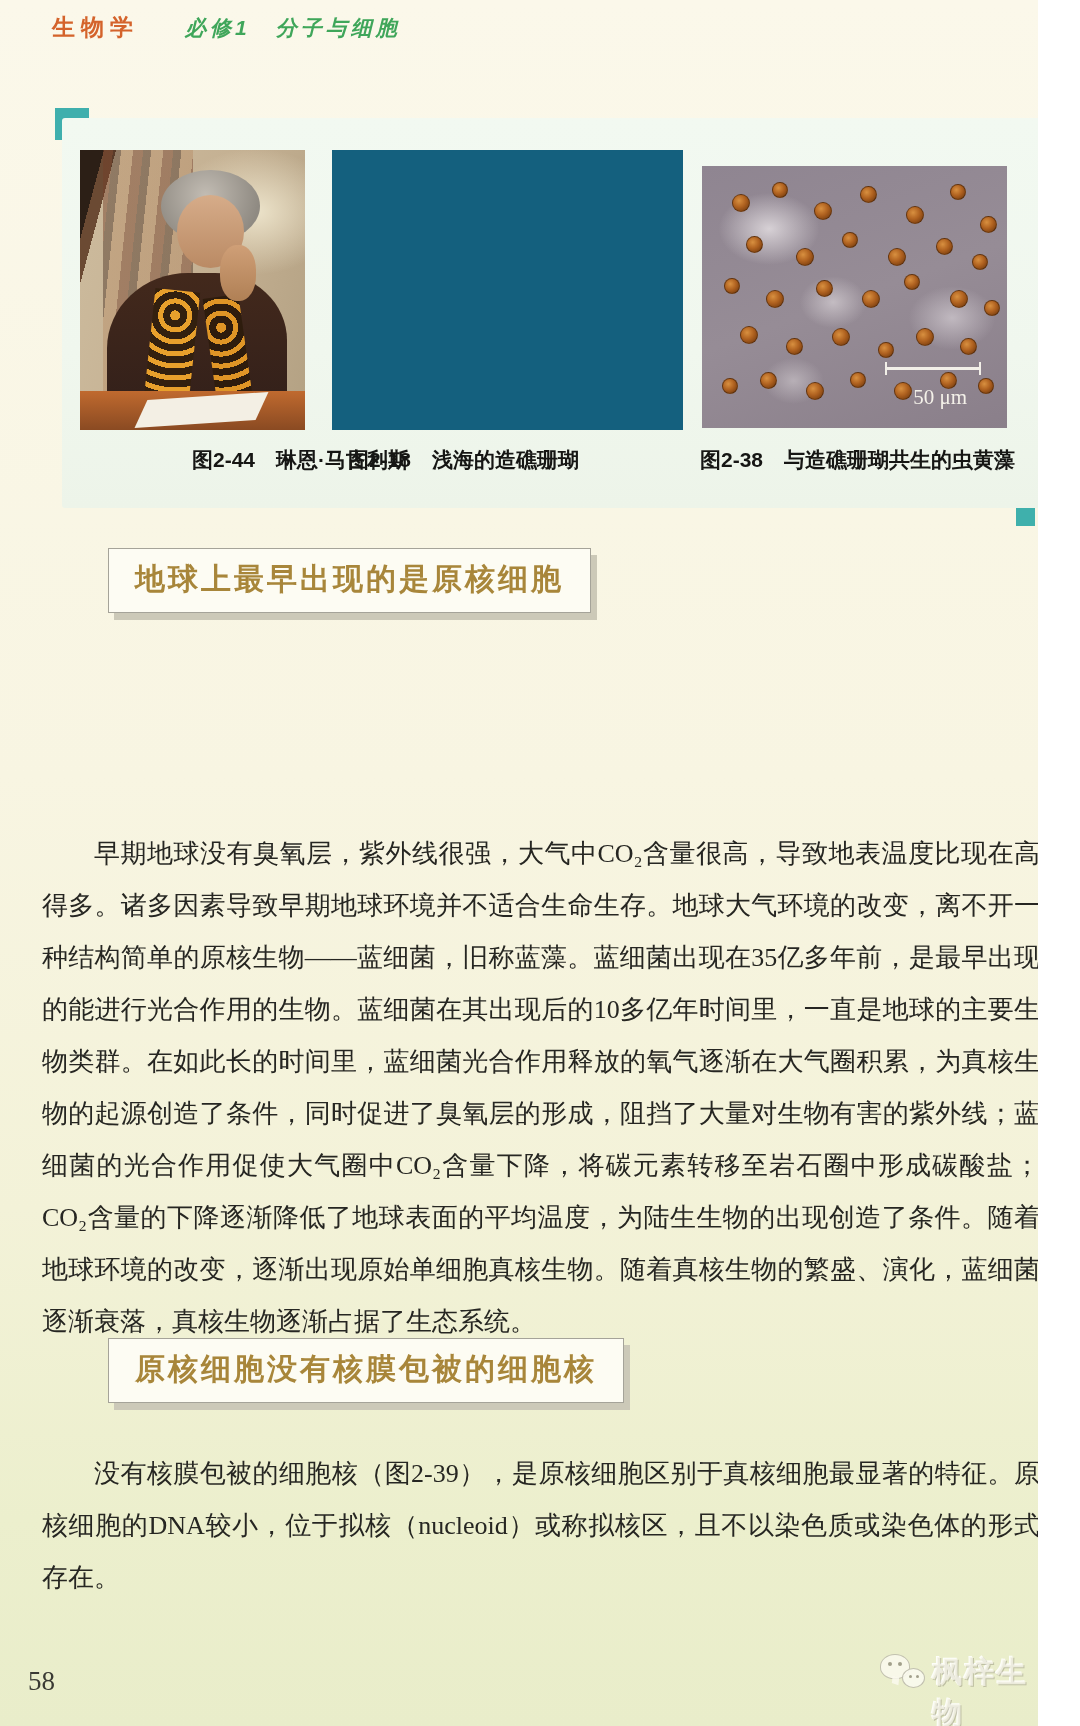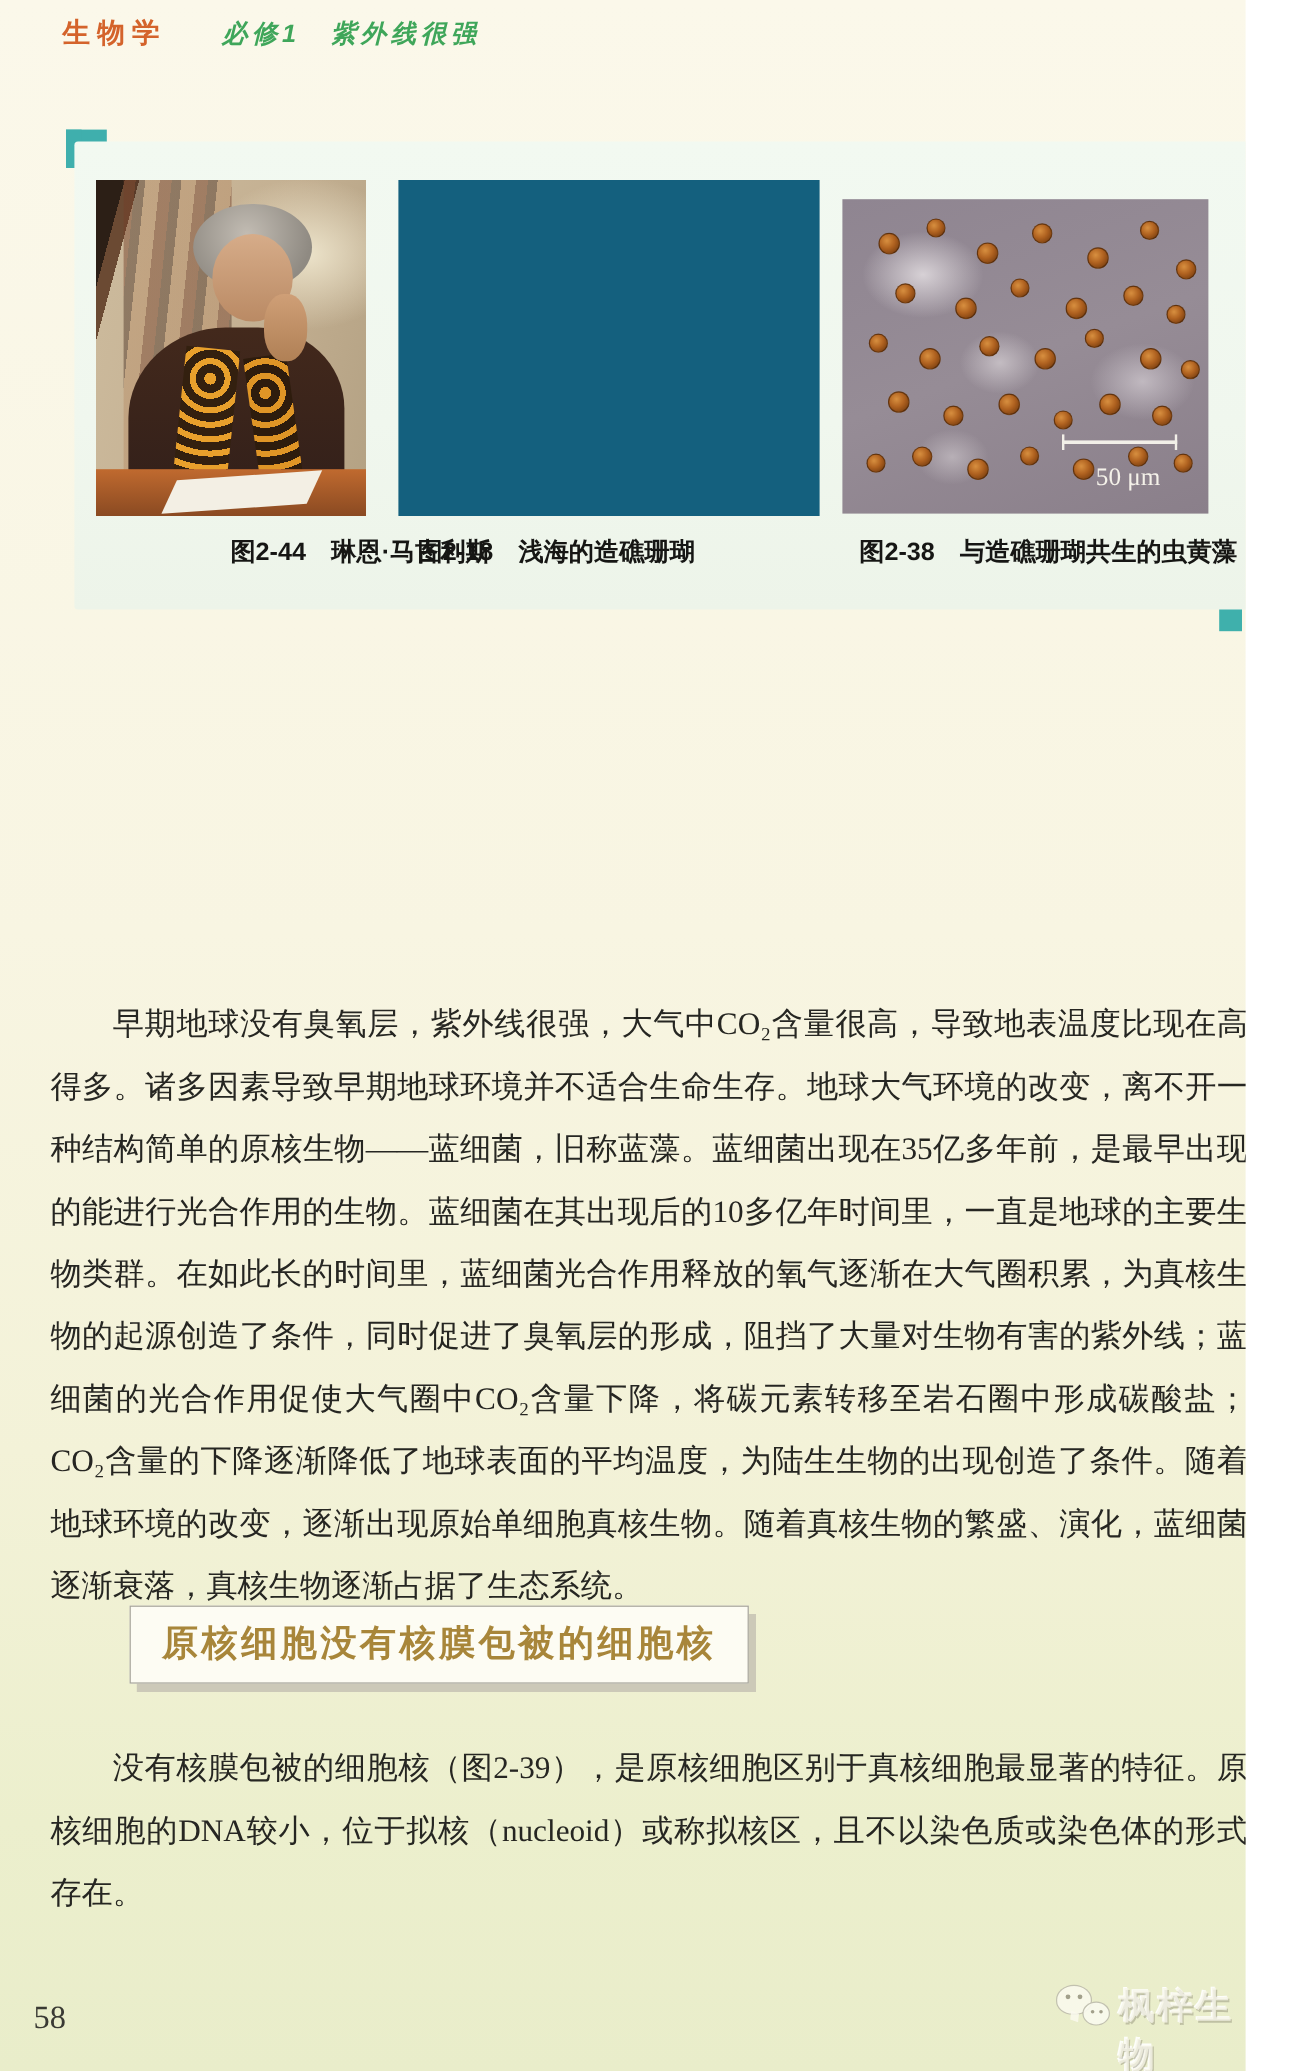--- a/index.html
+++ b/index.html
@@ -97,21 +97,21 @@
   .scale-bar::after{right:0;}
   .scale-label{position:absolute;right:40px;bottom:18px;color:#f4f1e9;font-size:21px;
     font-family:"Liberation Serif","DejaVu Serif",serif;}
   
   .caption{
     position:absolute;top:328px;font-family:"Liberation Sans","DejaVu Sans",sans-serif;
     font-weight:bold;font-size:21px;color:#161614;white-space:nowrap;
   }
   .caption.c1{left:130px;}
   .caption.c2{left:286px;}
-  .caption.c3{left:654px;}
+  .caption.c3{left:638px;}
   
   .heading-box{
     position:absolute;left:108px;
     background:#fdfcf3;border:1px solid #a5a399;
     box-shadow:6px 7px 0 #ccc9b8;
     padding:10px 26px 12px 26px;
   }
   .heading-box .heading-text{
     font-family:"Liberation Sans","DejaVu Sans",sans-serif;
     font-weight:bold;font-size:30px;color:#a8863a;letter-spacing:3px;white-space:nowrap;
@@ -148,21 +148,21 @@
   .wm-icon .tail{position:absolute;left:12px;top:25px;width:7px;height:7px;background:rgba(250,249,238,.85);
     transform:rotate(20deg) skew(14deg);}
 </style>
 </head>
 <body>
 
 <div class="page">
 
   <div class="header">
     <span class="subject">生物学</span>
-    <span class="module">必修1　紫外线很强</span>
+    <span class="module">必修1　分子与细胞</span>
   </div>
 
   <div class="corner-tl"></div>
   <div class="corner-br"></div>
 
   <div class="figure-panel">
 
     <div class="photo photo1">
       <div class="curtain"></div>
       <div class="hair"></div>
@@ -215,20 +215,23 @@
         </div>
       <div class="scale-bar"></div>
       <div class="scale-label">50 μm</div>
     </div>
 
     <div class="caption c1">图2-44　琳恩·马古利斯</div>
     <div class="caption c2">图2-18　浅海的造礁珊瑚</div>
     <div class="caption c3">图2-38　与造礁珊瑚共生的虫黄藻</div>
   </div>
 
+  <div class="heading-box hb1">
+    <span class="heading-text">地球上最早出现的是原核细胞</span>
+  </div>
   <div class="para p2">早期地球没有臭氧层，紫外线很强，大气中CO₂含量很高，导致地表温度比现在高得多。诸多因素导致早期地球环境并不适合生命生存。地球大气环境的改变，离不开一种结构简单的原核生物——蓝细菌，旧称蓝藻。蓝细菌出现在35亿多年前，是最早出现的能进行光合作用的生物。蓝细菌在其出现后的10多亿年时间里，一直是地球的主要生物类群。在如此长的时间里，蓝细菌光合作用释放的氧气逐渐在大气圈积累，为真核生物的起源创造了条件，同时促进了臭氧层的形成，阻挡了大量对生物有害的紫外线；蓝细菌的光合作用促使大气圈中CO₂含量下降，将碳元素转移至岩石圈中形成碳酸盐；CO₂含量的下降逐渐降低了地球表面的平均温度，为陆生生物的出现创造了条件。随着地球环境的改变，逐渐出现原始单细胞真核生物。随着真核生物的繁盛、演化，蓝细菌逐渐衰落，真核生物逐渐占据了生态系统。</div>
 
   <div class="heading-box hb2">
     <span class="heading-text">原核细胞没有核膜包被的细胞核</span>
   </div>
   <div class="para p3">没有核膜包被的细胞核（图2-39），是原核细胞区别于真核细胞最显著的特征。原核细胞的DNA较小，位于拟核（nucleoid）或称拟核区，且不以染色质或染色体的形式存在。</div>
 
   <div class="page-number">58</div>
   <div class="watermark">
     <span class="wm-icon">

